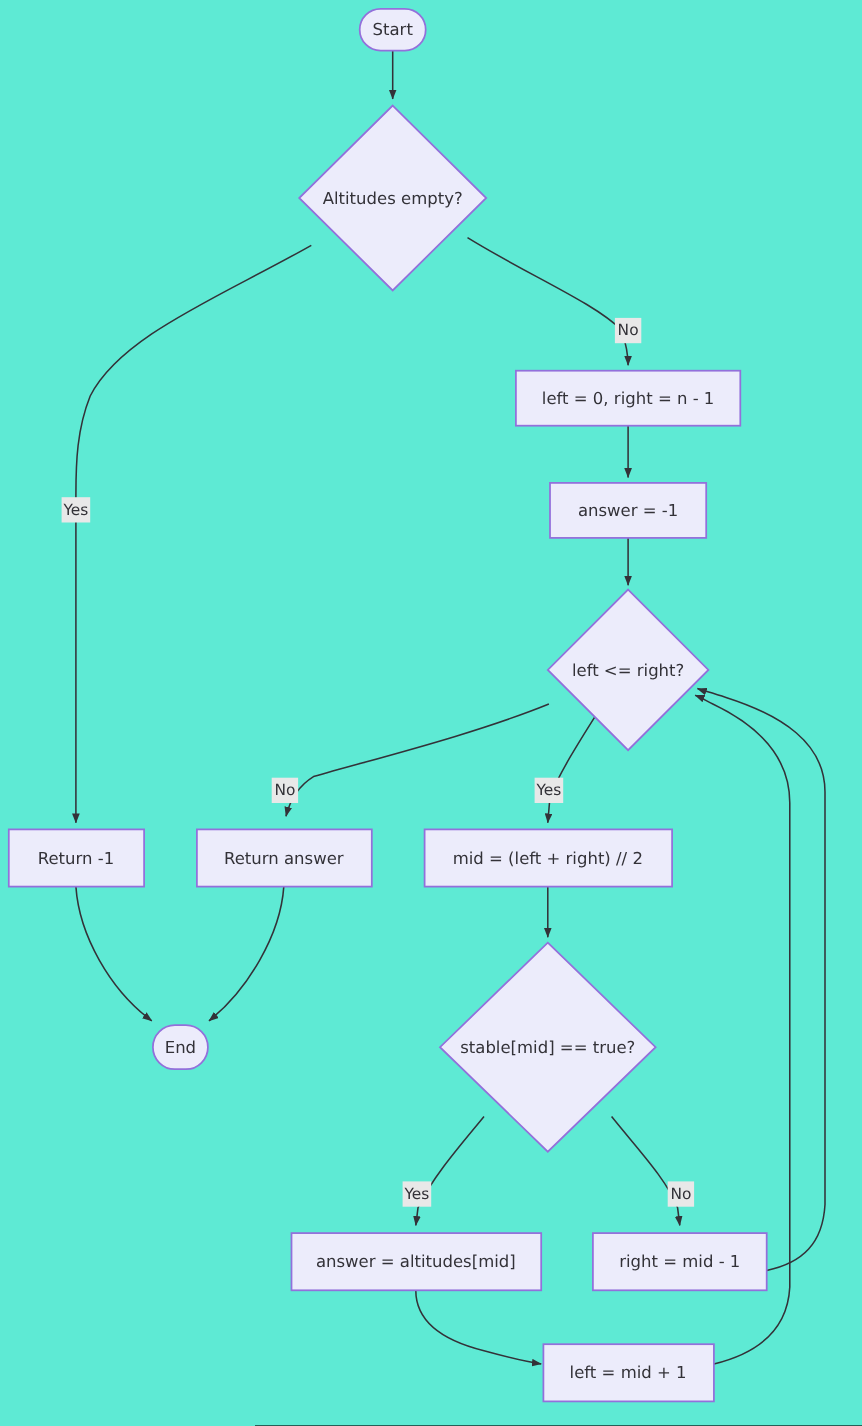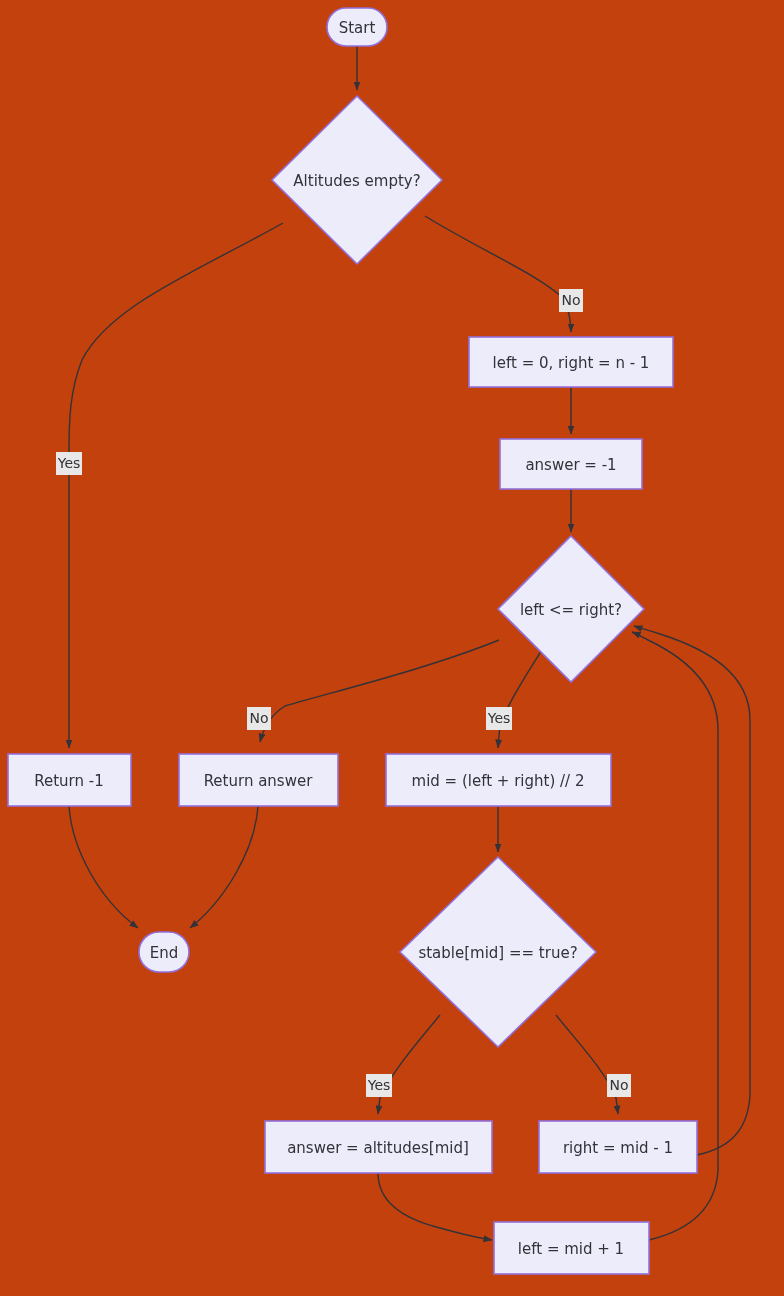--- a/index.html
+++ b/index.html
@@ -10,21 +10,21 @@
   body {
     width: 784px;
     height: 1296px;
     overflow: hidden;
     font-family: "DejaVu Sans", sans-serif;
   }
   #flowchart-root {
     position: relative;
     width: 784px;
     height: 1296px;
-    background: #c2410c;
+    background: #5eead4;
   }
   svg.diagram {
     position: absolute;
     top: 0;
     left: 0;
     width: 784px;
     height: 1296px;
   }
   .node-shape {
     fill: #ECECFB;

